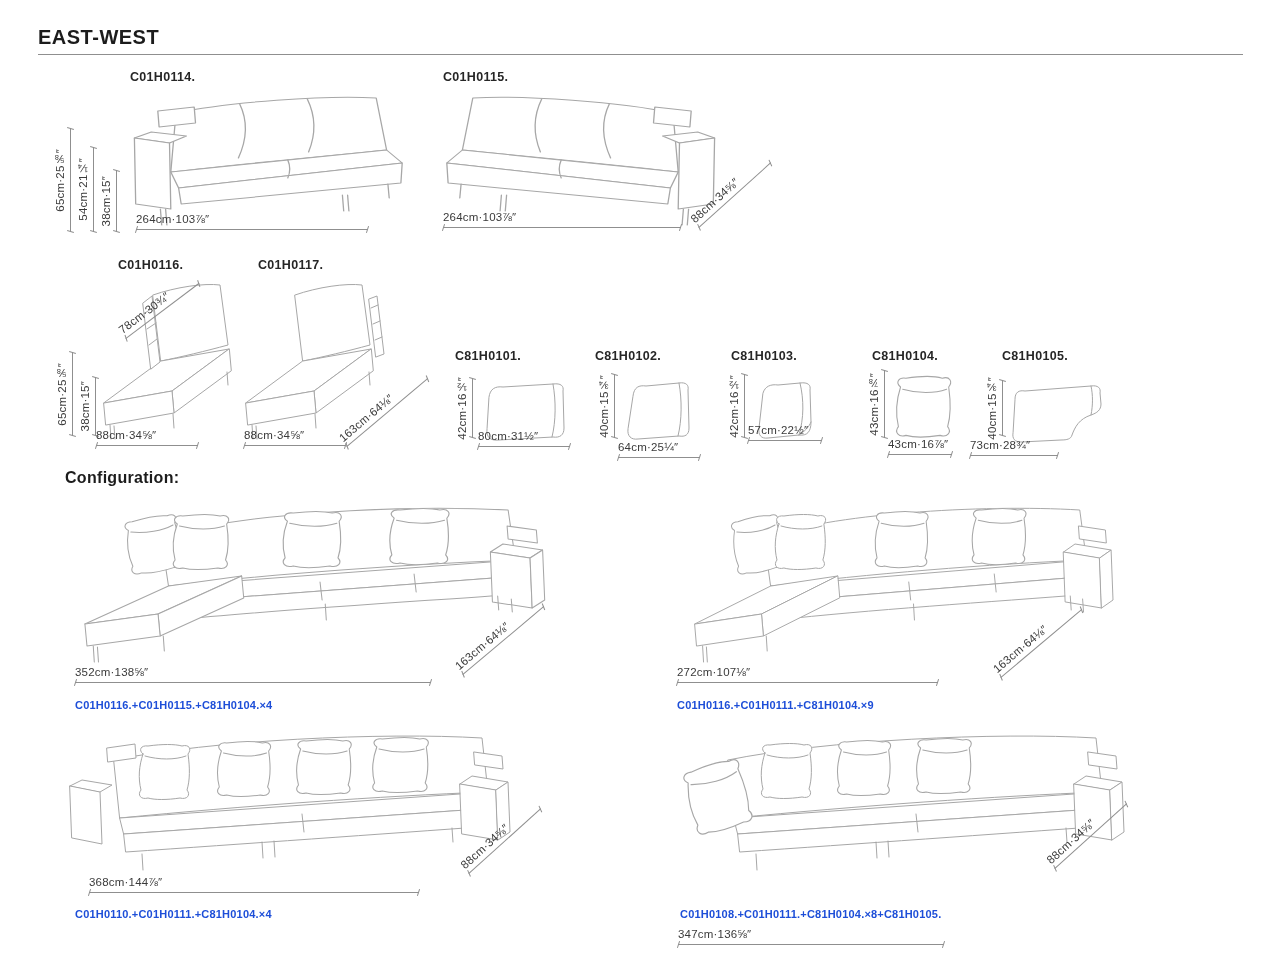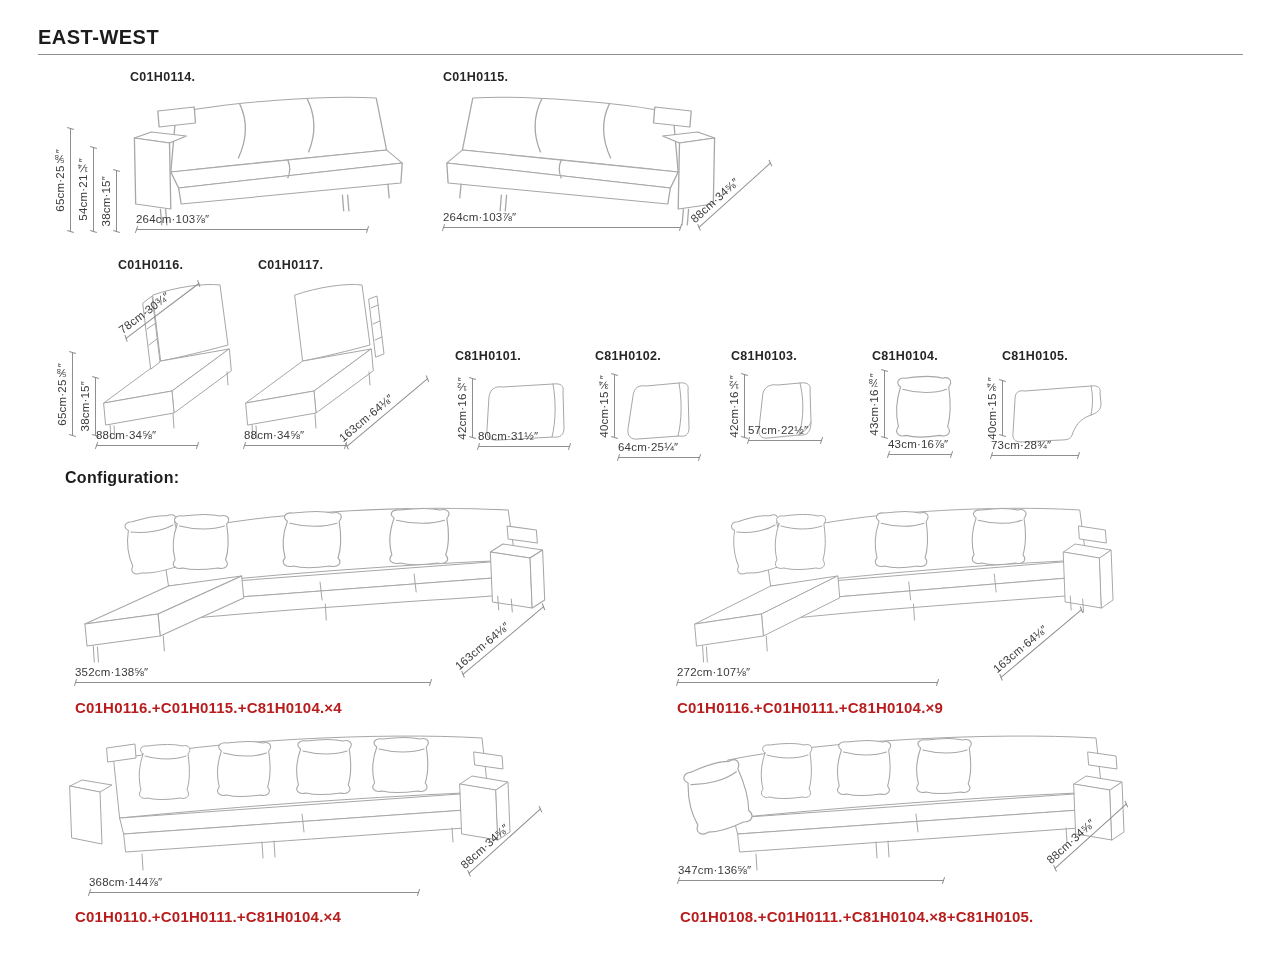--- a/index.html
+++ b/index.html
@@ -4,21 +4,21 @@
 <style>
   *{margin:0;padding:0;box-sizing:border-box}
   html,body{background:#fff}
   body{width:1281px;height:961px;position:relative;overflow:hidden;
        font-family:"Liberation Sans",sans-serif;color:#2a2a2a}
   .abs{position:absolute}
   .title{font-size:20px;font-weight:700;color:#1c1c1c;letter-spacing:.5px;white-space:nowrap}
   .rule{height:1px;background:#8f8f8f}
   .mlabel{font-size:12.5px;font-weight:700;color:#262626;letter-spacing:.3px;white-space:nowrap}
   .cfg-heading{font-size:16px;font-weight:700;color:#1c1c1c;letter-spacing:.3px;white-space:nowrap}
-  .cfg-label{font-size:15px;font-weight:700;color:#b91c1c;letter-spacing:.2px;white-space:nowrap}
+  .cfg-label{font-size:11px;font-weight:700;color:#1d4ed8;letter-spacing:.2px;white-space:nowrap}
   .dimtext{font-size:11.5px;color:#3a3a3a;white-space:nowrap;letter-spacing:.2px}
   .hdim{position:absolute;display:flex;flex-direction:column;align-items:flex-start;gap:4px}
   .hline{position:relative;height:1px;background:#8f8f8f}
   .hline::before,.hline::after{content:"";position:absolute;top:-3px;width:1px;height:7px;background:#8f8f8f;transform:rotate(18deg)}
   .hline::before{left:0}
   .hline::after{right:0}
   .vdim{position:absolute;display:flex;align-items:center;gap:4px}
   .vtext{writing-mode:vertical-rl;transform:rotate(180deg)}
   .vline{position:relative;width:1px;align-self:stretch;background:#8f8f8f}
   .vline::before,.vline::after{content:"";position:absolute;left:-3px;height:1px;width:7px;background:#8f8f8f;transform:rotate(18deg)}
@@ -259,21 +259,21 @@
 </div>
 
 <div class="abs mlabel" style="left:1002px;top:349px">C81H0105.</div>
 <svg class="art" style="left:1008px;top:384px" width="95" height="60" viewBox="0 0 95 60">
     <use href="#ott73"></use>
   </svg>
 <div class="vdim" style="left:986px;top:380px;height:56px">
   <span class="vtext dimtext">40cm·15¾″</span>
   <span class="vline"></span>
 </div>
-<div class="hdim" style="left:991px;top:439px">
+<div class="hdim" style="left:970px;top:439px">
   <span class="dimtext">73cm·28¾″</span>
   <span class="hline" style="width:88px"></span>
 </div>
 
 <div class="abs cfg-heading" style="left:65px;top:469px">Configuration:</div>
 
 <svg class="art" style="left:64px;top:498px" width="500" height="175" viewBox="0 0 500 175">
   <g transform="scale(1.045,1)">
       <use href="#cfg1grp"></use>
     </g>
@@ -332,17 +332,17 @@
     <use href="#pillow" transform="translate(0,46) rotate(-16) scale(1.15,1.2)"></use>
     <use href="#pillow" transform="translate(81,15)"></use>
     <use href="#pillow" transform="translate(157,12) scale(1.05,1)"></use>
     <use href="#pillow" transform="translate(236,10) scale(1.08,1)"></use>
   </g>
 </svg>
 <div class="ddim" style="left:1055px;top:853px;width:97px;transform:rotate(-42deg)">
   <span class="dimtext">88cm·34⅝″</span>
   <span class="hline" style="width:100%"></span>
 </div>
-<div class="hdim" style="left:678px;top:864px">
+<div class="hdim" style="left:678px;top:928px">
   <span class="dimtext">347cm·136⅝″</span>
   <span class="hline" style="width:266px"></span>
 </div>
 <div class="abs cfg-label" style="left:680px;top:908px">C01H0108.+C01H0111.+C81H0104.×8+C81H0105.</div>
 
 </body></html>

